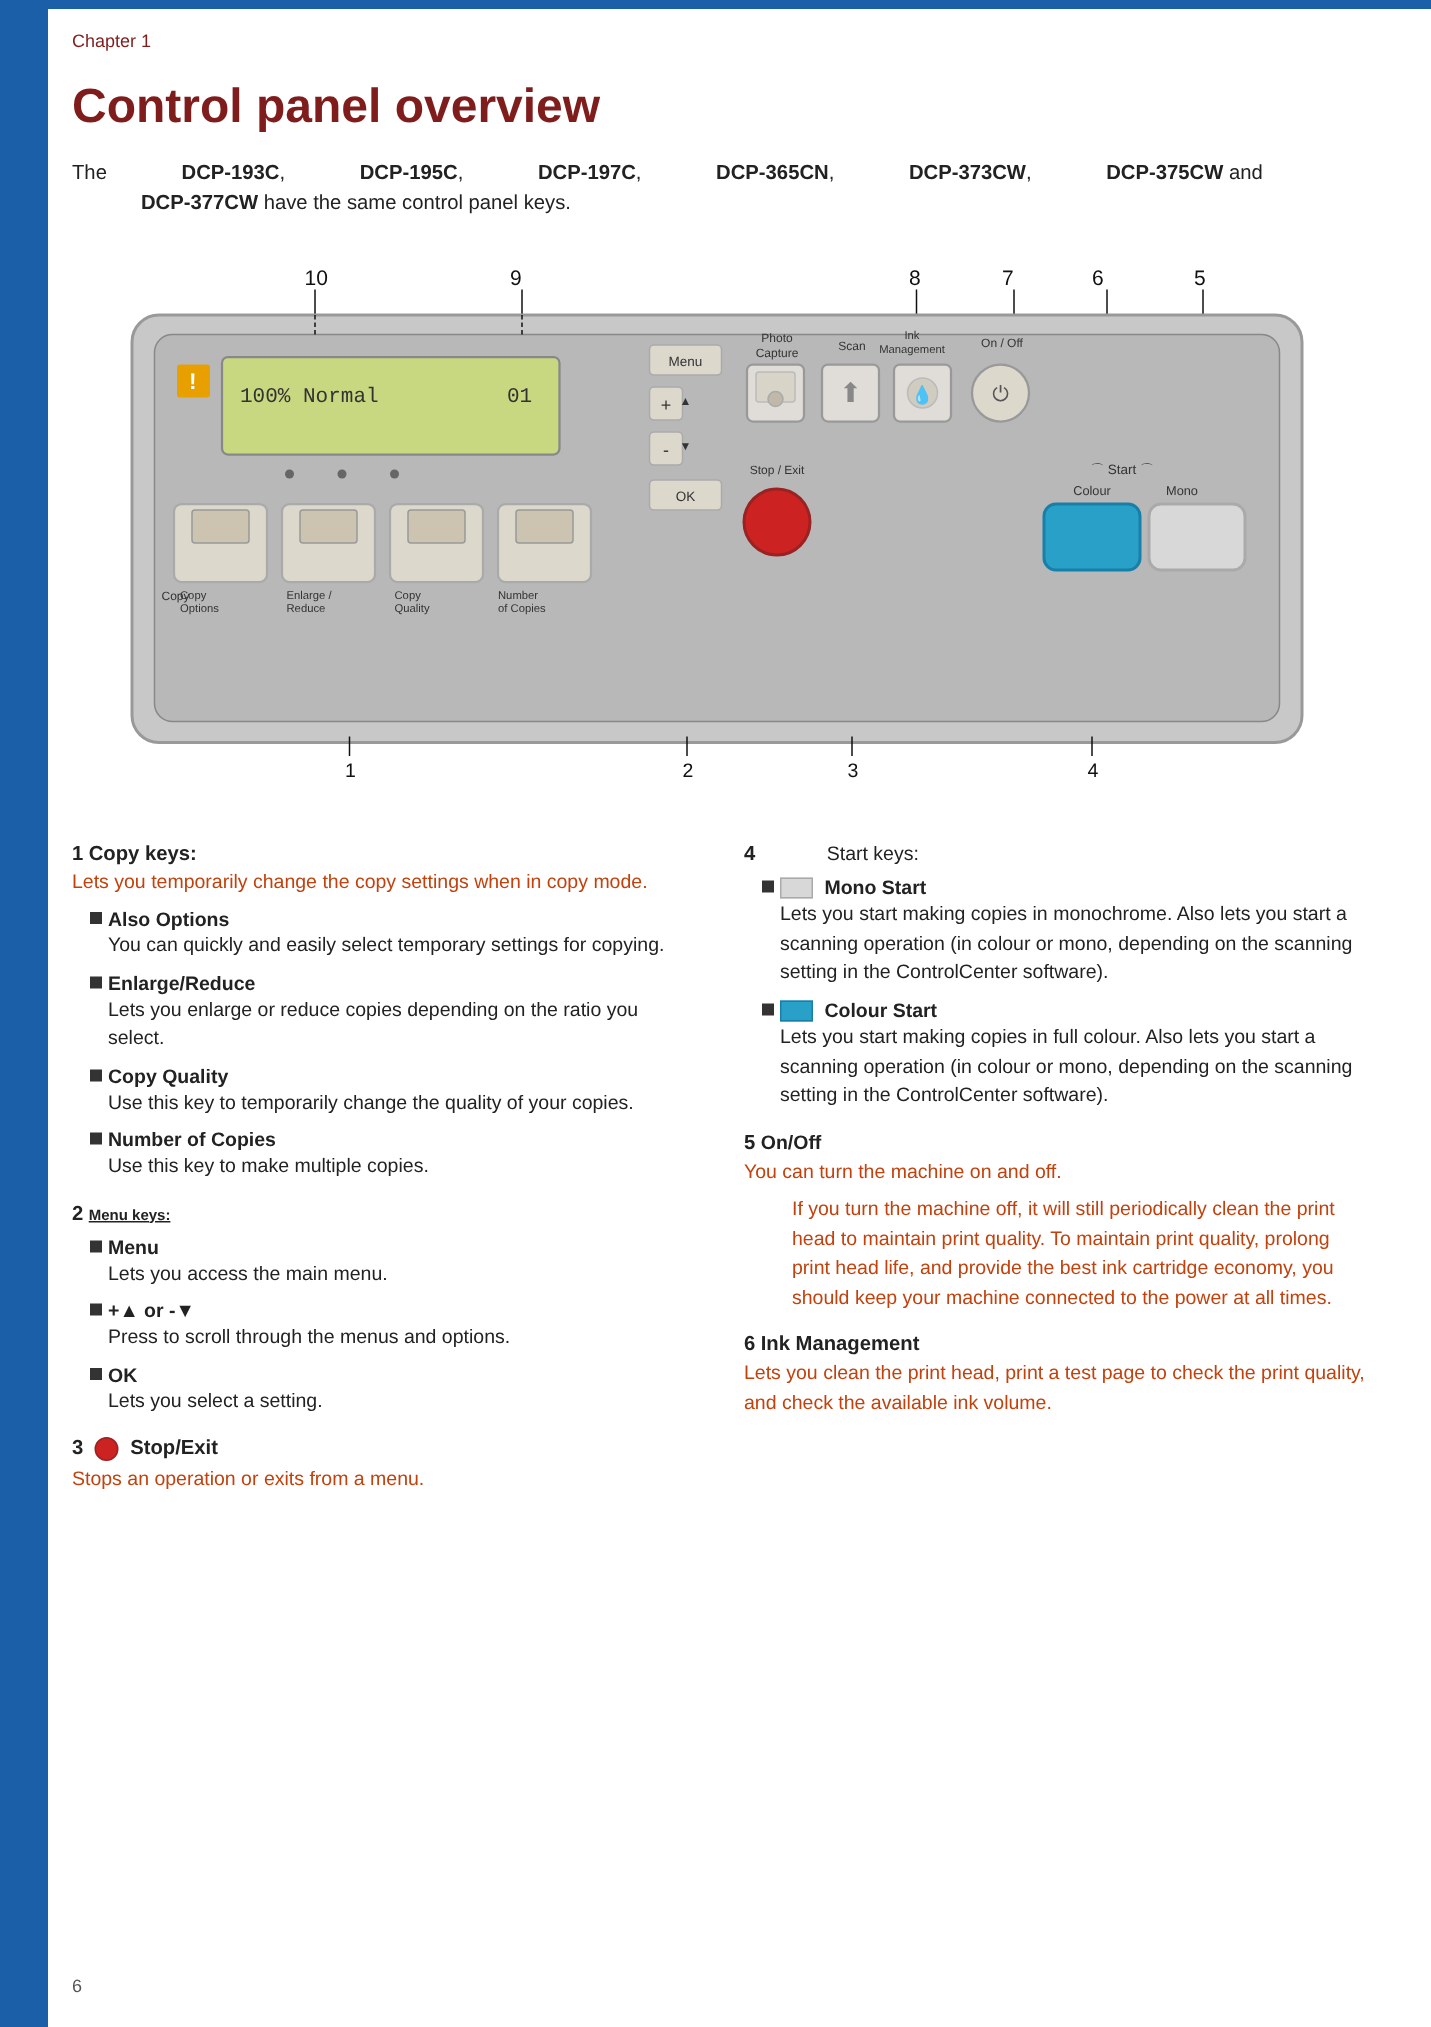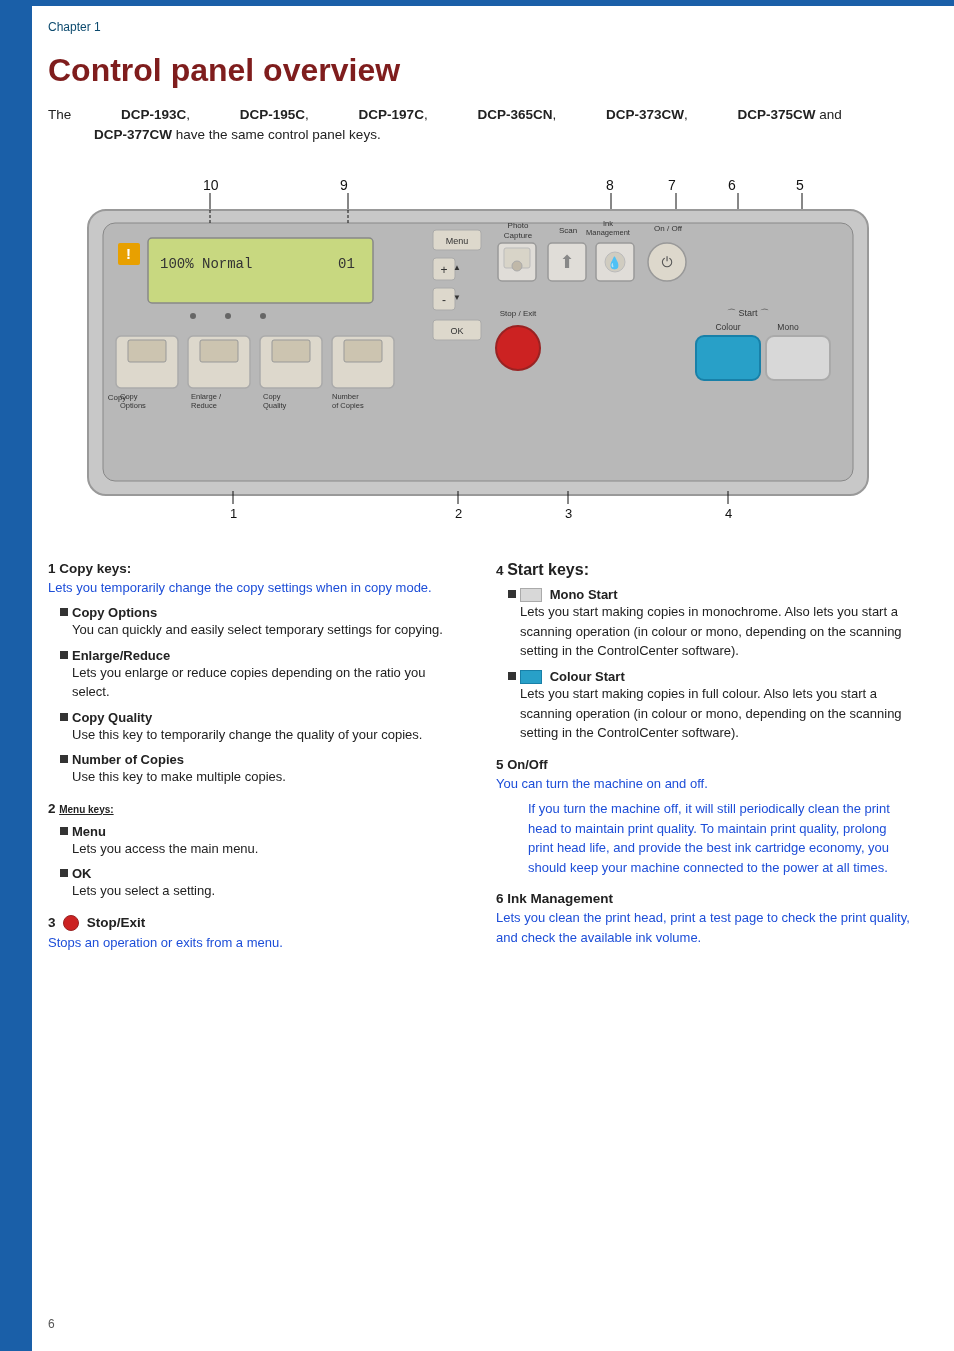--- a/index.html
+++ b/index.html
@@ -25,21 +25,21 @@
       height: 6px;
       background: #1a5fa8;
     }
     .content {
       margin-left: 48px;
       margin-top: 20px;
       padding-right: 40px;
     }
     .chapter-label {
       font-size: 12px;
-      color: #0c4a6e;
+      color: #7f1d1d;
       margin-bottom: 18px;
     }
     .page-title {
       font-size: 32px;
       font-weight: bold;
       color: #7f1d1d;
       margin-bottom: 16px;
     }
     .intro-text {
       font-size: 13.5px;
@@ -64,21 +64,21 @@
       margin-bottom: 14px;
     }
     .desc-num {
       font-weight: bold;
       font-size: 13.5px;
     }
     .desc-body {
       font-size: 13px;
       line-height: 1.5;
       margin-top: 2px;
-      color: #1d4ed8;
+      color: #c2410c;
     }
     .sub-item-title {
       font-weight: bold;
       font-size: 13px;
     }
     .sub-item-body {
       font-size: 13px;
       line-height: 1.5;
       margin-left: 0;
     }
@@ -254,21 +254,21 @@
     <div class="desc-col">
 
       <div class="desc-item">
         <span class="desc-num">1</span>
         <span style="font-weight:bold;font-size:13.5px;">  Copy keys:</span>
         <div class="desc-body">Lets you temporarily change the copy settings when in copy mode.</div>
 
         <div class="sub-item-row">
           <div class="sub-bullet"></div>
           <div>
-            <span class="sub-item-title">Copy Options</span>
+            <span class="sub-item-title">Also Options</span>
             <div class="sub-item-body">You can quickly and easily select temporary settings for copying.</div>
           </div>
         </div>
 
         <div class="sub-item-row">
           <div class="sub-bullet"></div>
           <div>
             <span class="sub-item-title">Enlarge/Reduce</span>
             <div class="sub-item-body">Lets you enlarge or reduce copies depending on the ratio you select.</div>
           </div>
@@ -296,20 +296,27 @@
         <span style="font-weight:bold;font-size:10px;text-decoration:underline;">  Menu keys:</span>
 
         <div class="sub-item-row">
           <div class="sub-bullet"></div>
           <div>
             <span class="sub-item-title">Menu</span>
             <div class="sub-item-body">Lets you access the main menu.</div>
           </div>
         </div>
 
+        <div class="sub-item-row">
+          <div class="sub-bullet"></div>
+          <div>
+            <span class="sub-item-title">+▲ or -▼</span>
+            <div class="sub-item-body">Press to scroll through the menus and options.</div>
+          </div>
+        </div>
 
         <div class="sub-item-row">
           <div class="sub-bullet"></div>
           <div>
             <span class="sub-item-title">OK</span>
             <div class="sub-item-body">Lets you select a setting.</div>
           </div>
         </div>
       </div>
 
@@ -321,21 +328,21 @@
         <span style="font-weight:bold;font-size:13.5px;">Stop/Exit</span>
         <div class="desc-body">Stops an operation or exits from a menu.</div>
       </div>
 
     </div>
 
     <div class="desc-col">
 
       <div class="desc-item">
         <span class="desc-num">4</span>
-        <span style="font-weight:bold;font-size:16px;">  Start keys:</span>
+        <span style="font-weight:normal;font-size:13px;margin-left:44px;">  Start keys:</span>
 
         <div class="sub-item-row">
           <div class="sub-bullet"></div>
           <div>
             <span style="display:inline-block;width:22px;height:14px;background:#d8d8d8;border:1px solid #aaa;vertical-align:middle;margin-right:4px;"></span>
             <span class="sub-item-title">Mono Start</span>
             <div class="sub-item-body">Lets you start making copies in monochrome. Also lets you start a scanning operation (in colour or mono, depending on the scanning setting in the ControlCenter software).</div>
           </div>
         </div>
 

